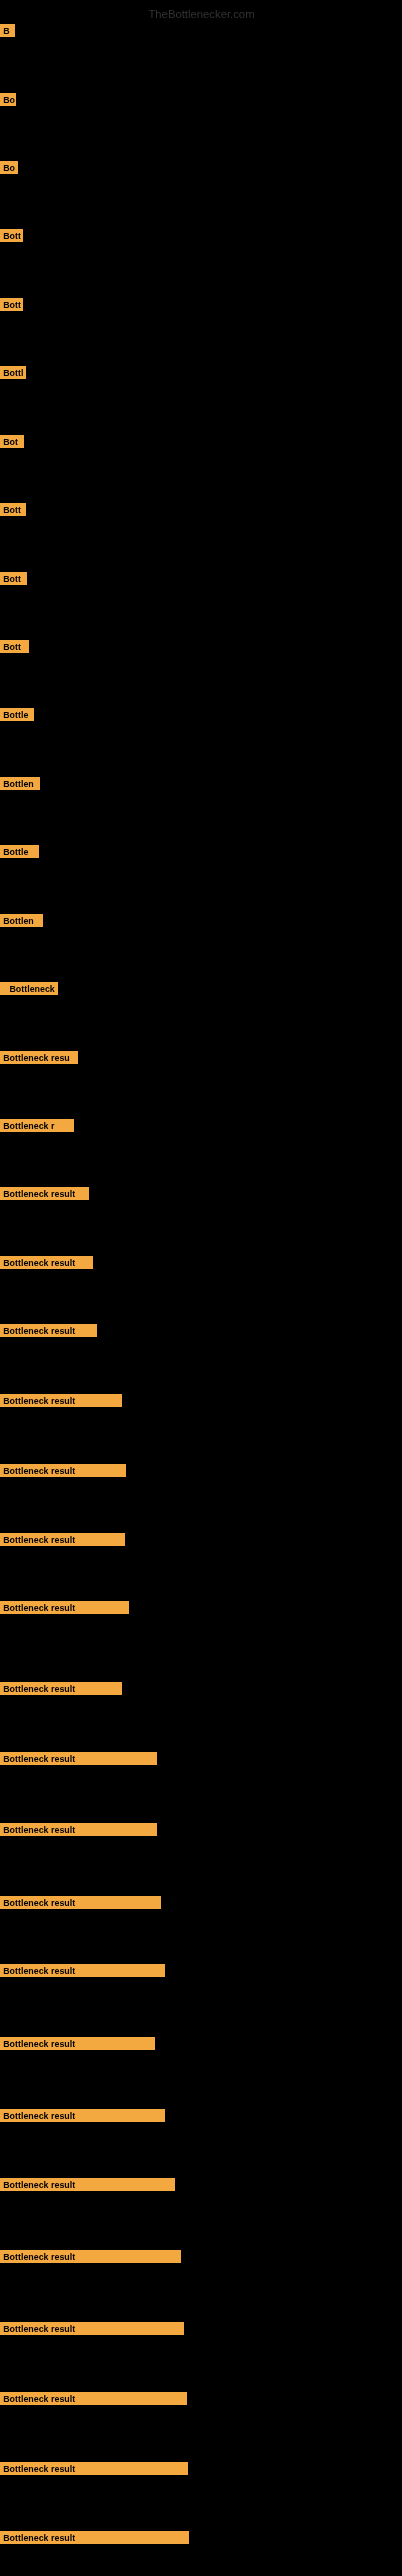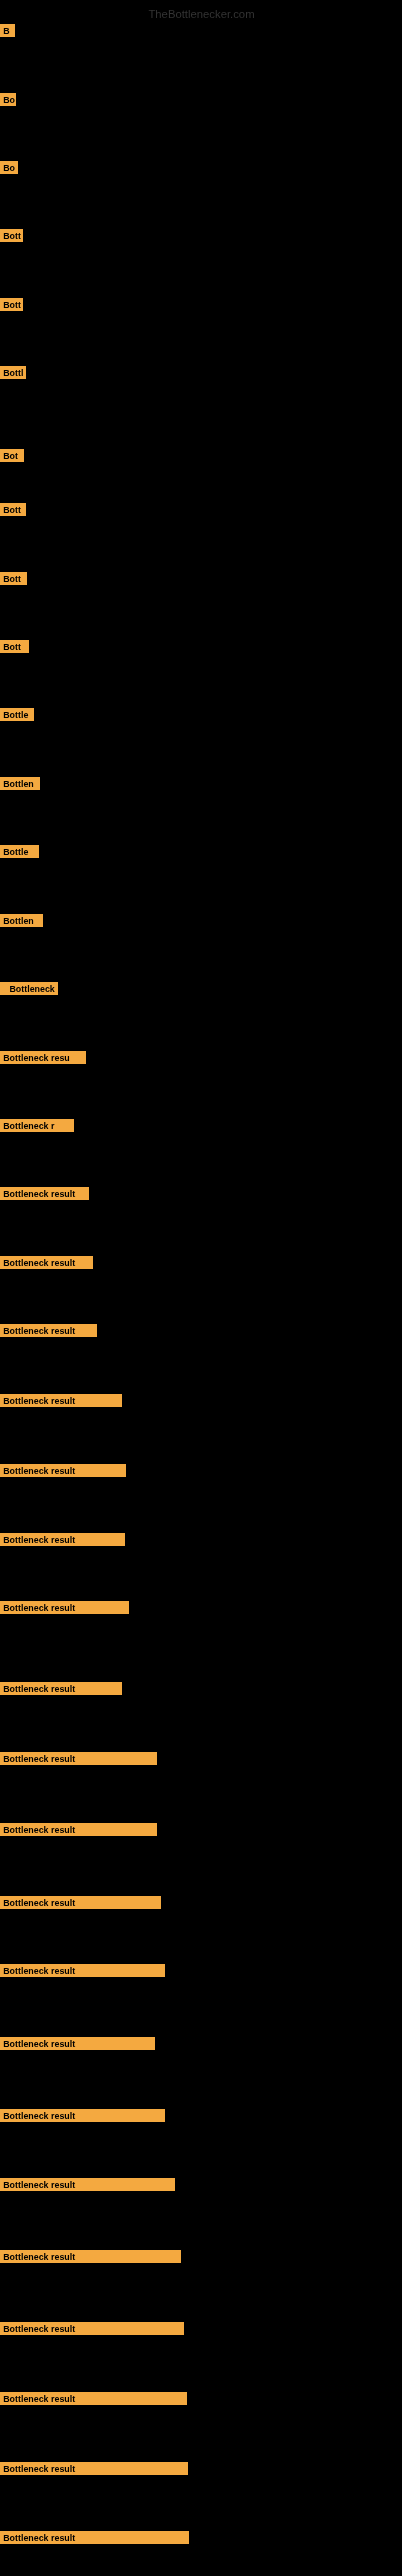--- a/index.html
+++ b/index.html
@@ -49,30 +49,30 @@
 
 <span class="site-title">TheBottlenecker.com</span>
 
 <div id="bars-wrapper">
     <div class="bar-container" style="top: 24px; left: 0px;"><div class="bar-label" style="width: 14.5px;">B</div></div>
     <div class="bar-container" style="top: 93px; left: 0px;"><div class="bar-label" style="width: 16px;">Bo</div></div>
     <div class="bar-container" style="top: 161px; left: 0px;"><div class="bar-label" style="width: 17.7px;">Bo</div></div>
     <div class="bar-container" style="top: 229px; left: 0px;"><div class="bar-label" style="width: 22.5px;">Bott</div></div>
     <div class="bar-container" style="top: 298px; left: 0px;"><div class="bar-label" style="width: 22.5px;">Bott</div></div>
     <div class="bar-container" style="top: 366px; left: 0px;"><div class="bar-label" style="width: 26px;">Bottl</div></div>
-    <div class="bar-container" style="top: 435px; left: 0px; margin-top: 14px;"><div class="bar-label" style="width: 24px;">Bot</div></div>
+    <div class="bar-container" style="top: 435px; left: 0px;"><div class="bar-label" style="width: 24px;">Bot</div></div>
     <div class="bar-container" style="top: 503px; left: 0px;"><div class="bar-label" style="width: 26px;">Bott</div></div>
     <div class="bar-container" style="top: 572px; left: 0px;"><div class="bar-label" style="width: 27px;">Bott</div></div>
     <div class="bar-container" style="top: 640px; left: 0px;"><div class="bar-label" style="width: 29px;">Bott</div></div>
     <div class="bar-container" style="top: 708px; left: 0px;"><div class="bar-label" style="width: 34px;">Bottle</div></div>
     <div class="bar-container" style="top: 777px; left: 0px;"><div class="bar-label" style="width: 40px;">Bottlen</div></div>
     <div class="bar-container" style="top: 845px; left: 0px;"><div class="bar-label" style="width: 39px;">Bottle</div></div>
     <div class="bar-container" style="top: 914px; left: 0px;"><div class="bar-label" style="width: 43px;">Bottlen</div></div>
     <div class="bar-container" style="top: 982px; left: 0px; text-align: right;"><div class="bar-label" style="width: 58px;">Bottleneck</div></div>
-    <div class="bar-container" style="top: 1051px; left: 0px;"><div class="bar-label" style="width: 86px;">Bottleneck resu</div></div>
+    <div class="bar-container" style="top: 1051px; left: 0px;"><div class="bar-label" style="width: 78px;">Bottleneck resu</div></div>
     <div class="bar-container" style="top: 1119px; left: 0px;"><div class="bar-label" style="width: 74px;">Bottleneck r</div></div>
     <div class="bar-container" style="top: 1187px; left: 0px;"><div class="bar-label" style="width: 89px;">Bottleneck result</div></div>
     <div class="bar-container" style="top: 1256px; left: 0px;"><div class="bar-label" style="width: 93px;">Bottleneck result</div></div>
     <div class="bar-container" style="top: 1324px; left: 0px;"><div class="bar-label" style="width: 97px;">Bottleneck result</div></div>
     <div class="bar-container" style="top: 1394px; left: 0px;"><div class="bar-label" style="width: 122px;">Bottleneck result</div></div>
     <div class="bar-container" style="top: 1464px; left: 0px;"><div class="bar-label" style="width: 126px;">Bottleneck result</div></div>
     <div class="bar-container" style="top: 1533px; left: 0px;"><div class="bar-label" style="width: 125px;">Bottleneck result</div></div>
     <div class="bar-container" style="top: 1601px; left: 0px;"><div class="bar-label" style="width: 129px;">Bottleneck result</div></div>
     <div class="bar-container" style="top: 1682px; left: 0px;"><div class="bar-label" style="width: 122px;">Bottleneck result</div></div>
     <div class="bar-container" style="top: 1752px; left: 0px;"><div class="bar-label" style="width: 157px;">Bottleneck result</div></div>

